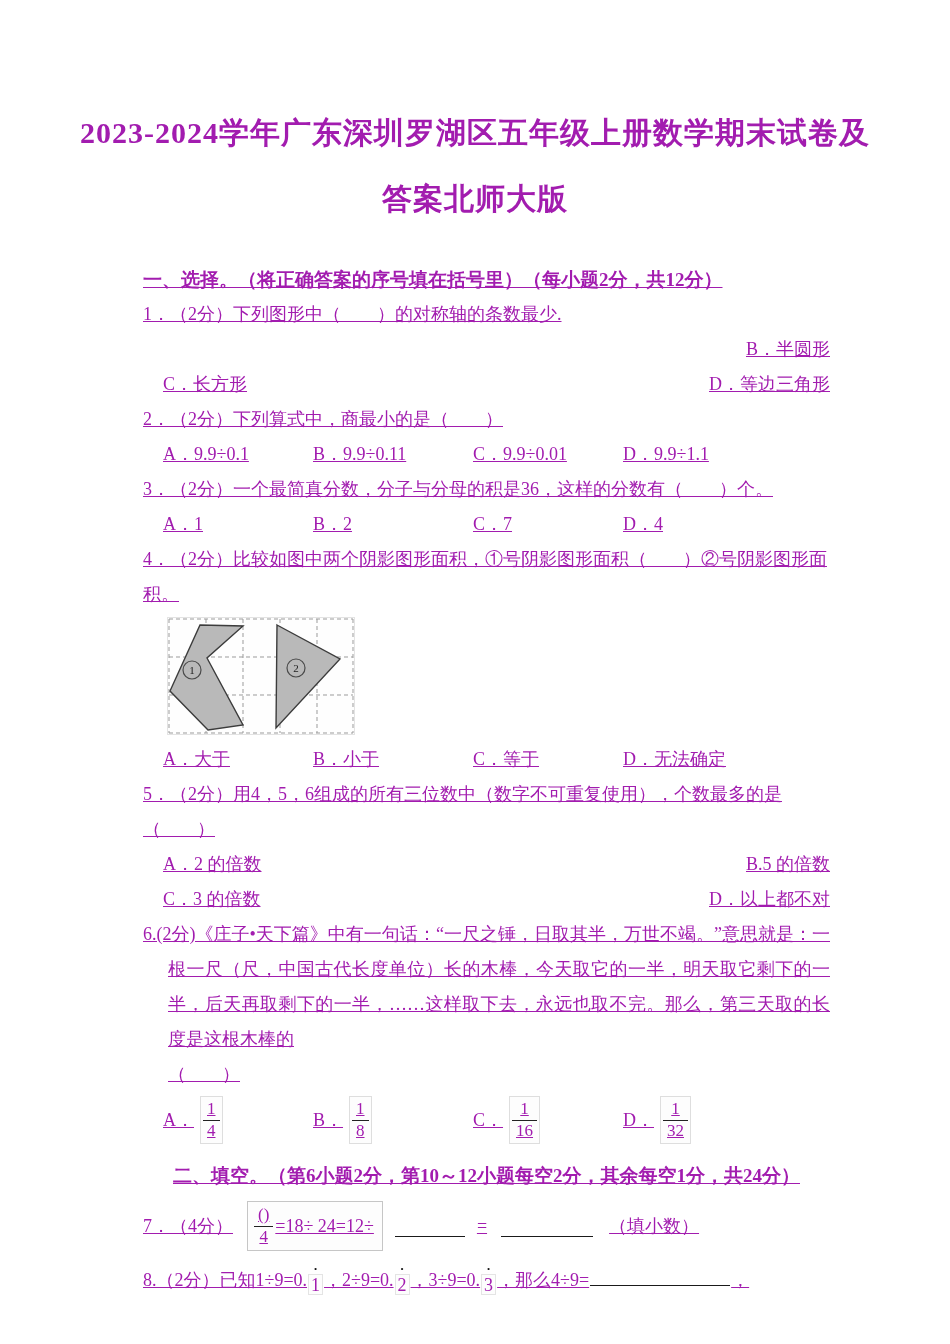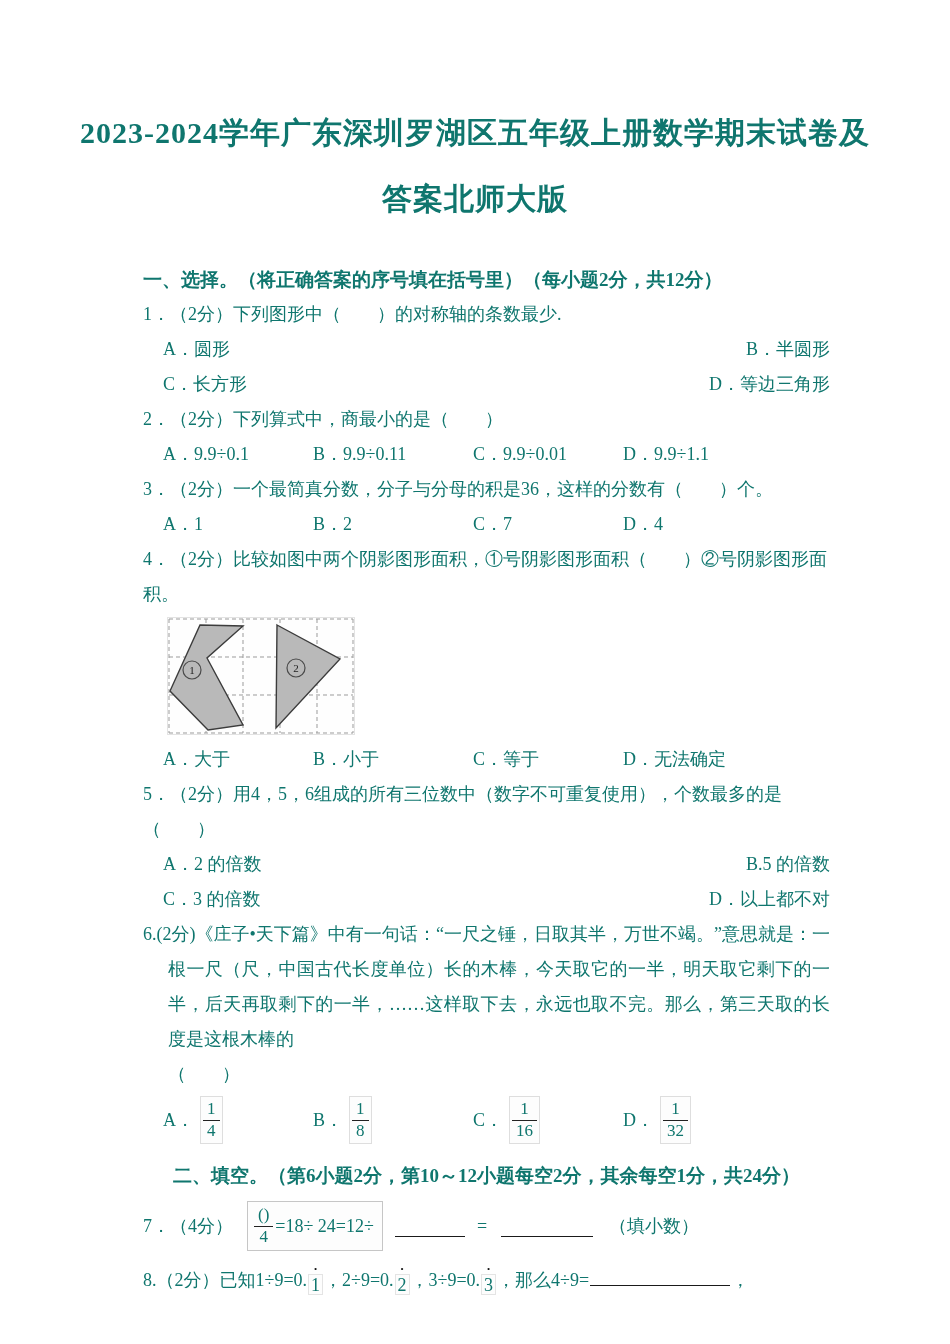--- a/index.html
+++ b/index.html
@@ -1,26 +1,26 @@
 <!DOCTYPE html>
 <html><head>
 <meta charset="utf-8">
 <style>
   * { margin:0; padding:0; box-sizing:border-box; }
   html,body { background:#ffffff; }
   .page {
     width:950px; height:1344px; margin:0 auto; background:#ffffff;
     font-family:"Liberation Serif","DejaVu Serif",serif;
-    color:#0f766e; position:relative; overflow:hidden;
+    color:#a21caf; position:relative; overflow:hidden;
   }
   .title-block { padding-top:112px; text-align:center; }
   .title-line { font-size:30px; font-weight:bold; line-height:42px; letter-spacing:1px; }
   .title-line + .title-line { margin-top:24px; }
 
-  .content { margin:42px 120px 4px 143px; font-size:18px; line-height:35px; }
+  .content { margin:42px 120px 4px 143px; font-size:18px; line-height:35px;text-decoration:underline; }
 
   .sec-heading { font-weight:bold; font-size:19px; }
   .sec-heading.second { margin-top:10px;text-align:center; }
 
   .q-text { }
   .q6-wrap .q6-body { margin-left:25px; text-indent:-25px; text-align:justify; }
   .q6-bracket { margin-left:25px; }
 
   .opt-row { display:flex; padding-left:20px; }
   .opt-row .c1 { width:150px; }
@@ -85,21 +85,20 @@
     <div class="title-line">2023-2024学年广东深圳罗湖区五年级上册数学期末试卷及</div>
     <div class="title-line">答案北师大版</div>
   </div>
 
   <div class="content">
 
     <div class="sec-heading">一、选择。（将正确答案的序号填在括号里）（每小题2分，共12分）</div>
 
     <div class="q-text">1．（2分）下列图形中（　　）的对称轴的条数最少.</div>
     <div class="opt-row two">
-      <span class="c1">A．圆形</span>
       <span class="c2">B．半圆形</span>
     </div>
     <div class="opt-row two">
       <span class="c1">C．长方形</span>
       <span class="c2">D．等边三角形</span>
     </div>
 
     <div class="q-text">2．（2分）下列算式中，商最小的是（　　）</div>
     <div class="opt-row">
       <span class="c1">A．9.9÷0.1</span>

